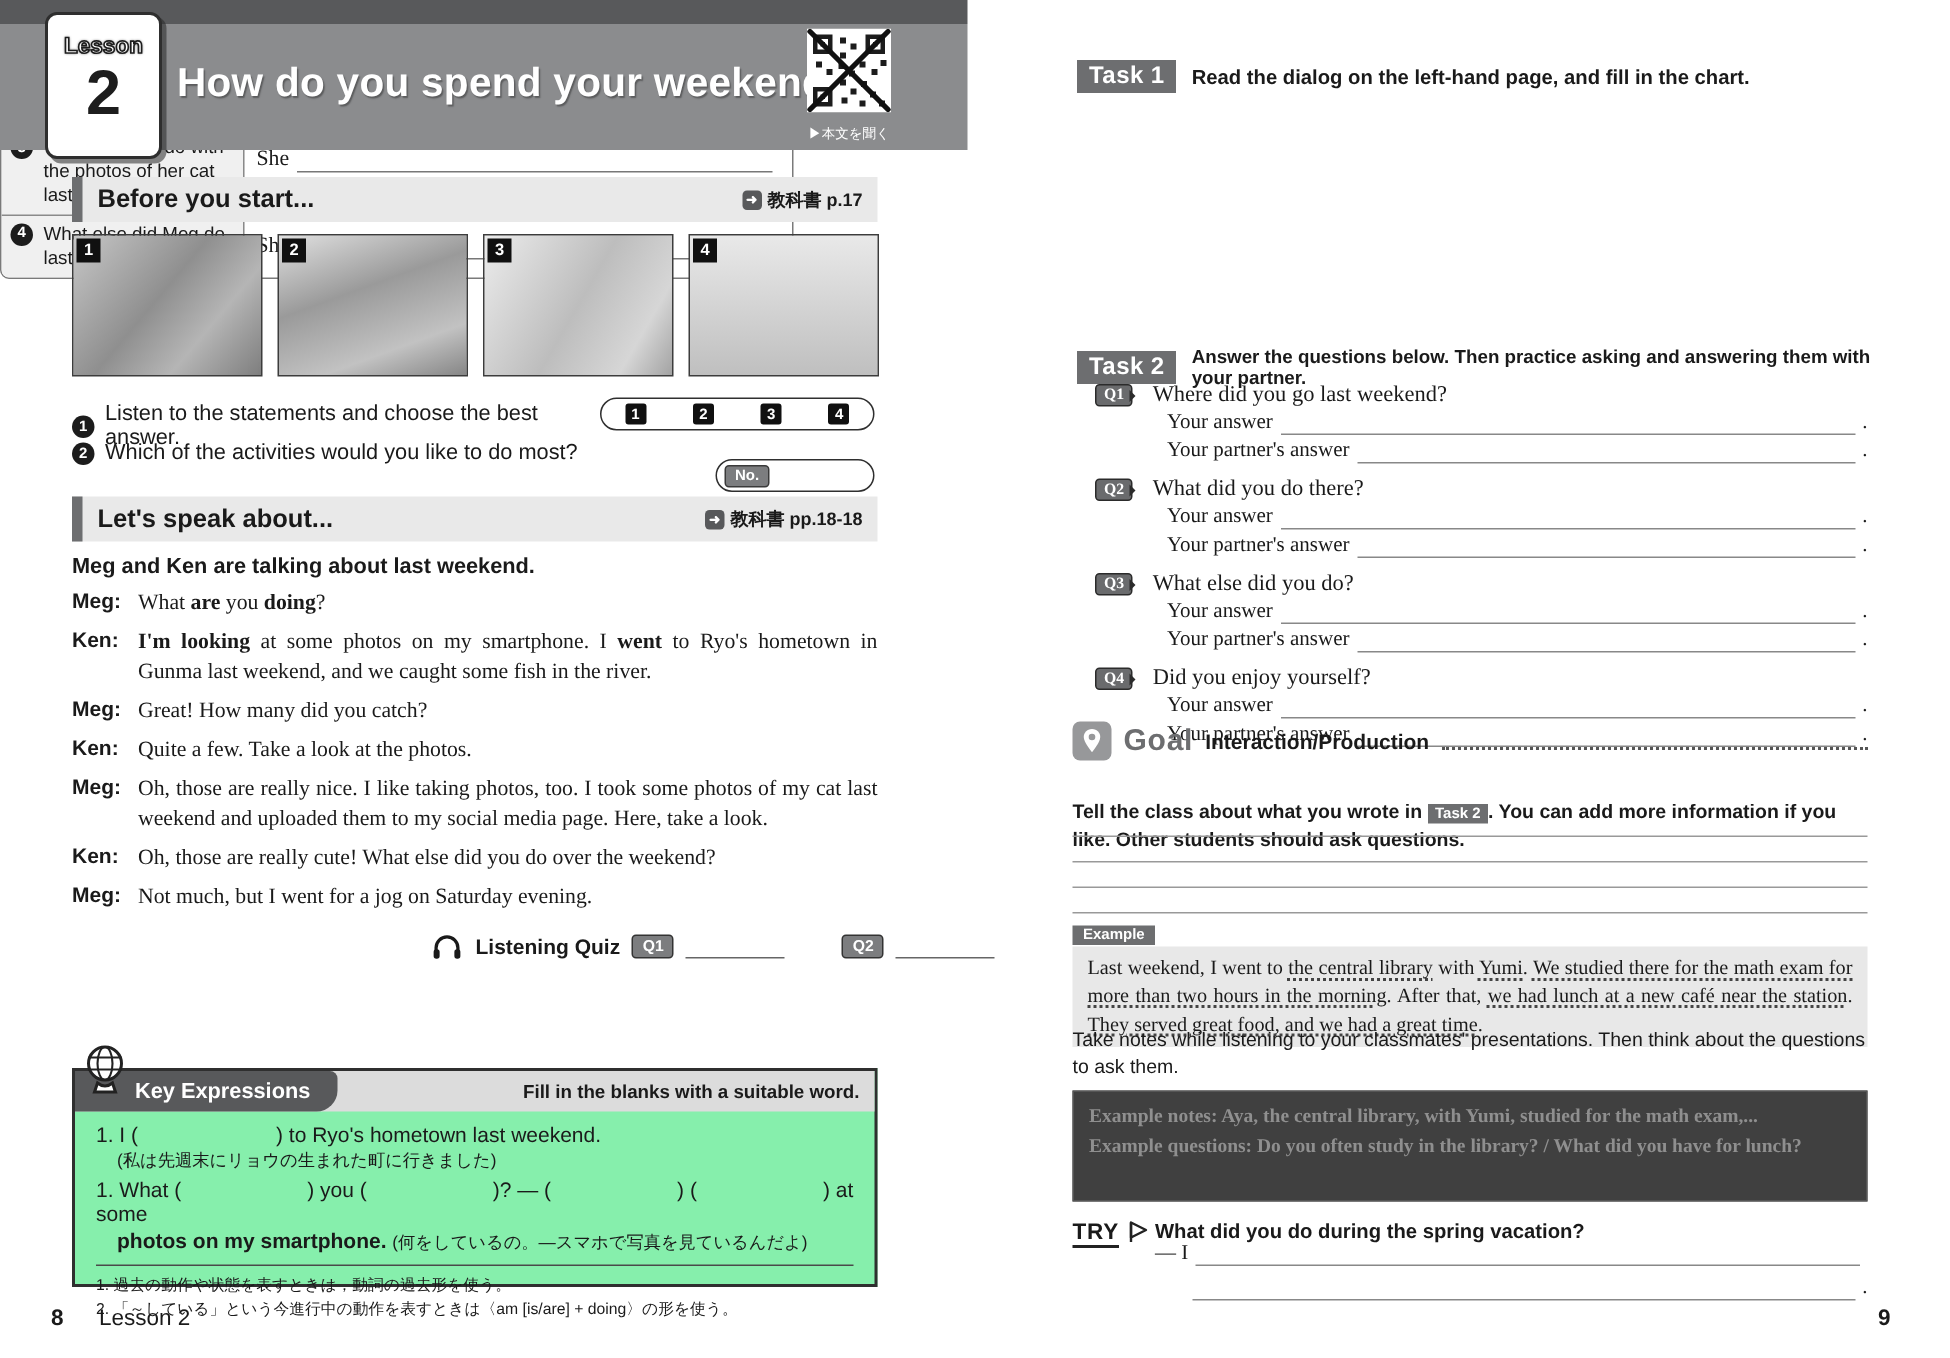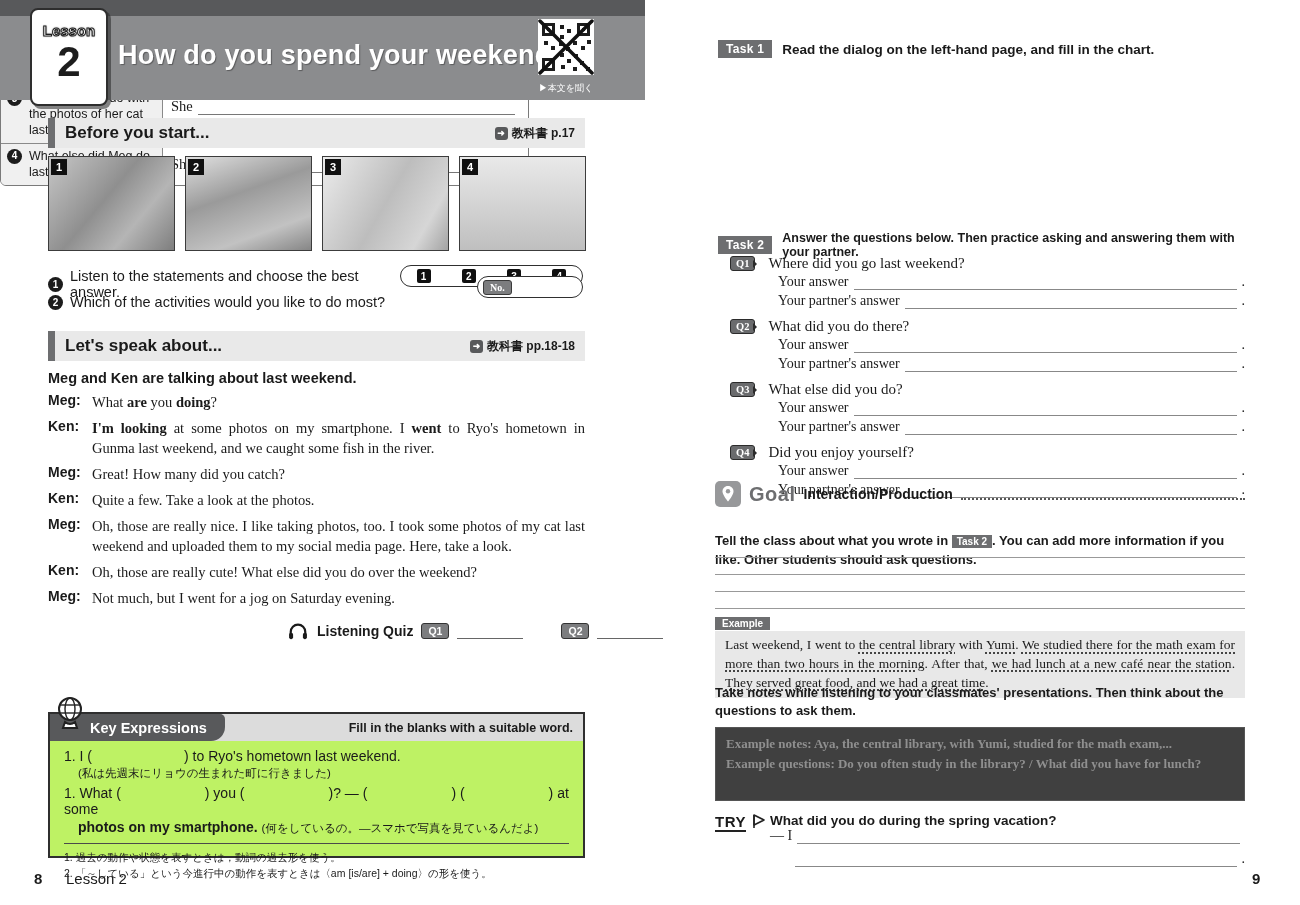--- a/index.html
+++ b/index.html
@@ -55,39 +55,39 @@
   .dtx{font-family:"Liberation Serif",serif;font-size:14.5px;line-height:1.38;text-align:justify;flex:1;}
 
   
   .lq{display:flex;align-items:center;gap:8px;}
   .lq-label{font-weight:bold;font-size:14px;}
   .qtag{background:#7c7d7f;border:1px solid #333;color:#fff;font-size:10.5px;font-weight:bold;
         padding:1px 6px;border-radius:3px;}
   .lq-line{width:66px;border-bottom:1.6px solid #666;height:14px;}
 
   
-  .kebox{left:48px;top:712px;width:537px;height:146px;border:2px solid #2f2f2f;background:#bef264;box-sizing:border-box;}
+  .kebox{left:48px;top:712px;width:537px;height:146px;border:2px solid #2f2f2f;background:#86efac;box-sizing:border-box;}
   .kehead{position:relative;height:27px;background:#dcdcdc;display:flex;align-items:center;
           justify-content:flex-end;padding-right:10px;}
   .kebanner{position:absolute;left:0;top:0;height:27px;background:#58595b;color:#fff;font-weight:bold;
             font-size:14.5px;display:flex;align-items:center;padding:0 18px 0 40px;border-radius:0 5px 14px 0;}
   .keinstr{font-weight:bold;font-size:12.5px;}
   .kebody{padding:7px 14px 0 14px;font-size:14px;}
   .blank{display:inline-block;width:92px;}
   .blank2{display:inline-block;width:84px;}
   .jp{font-size:11.5px;}
   .kediv{border:none;border-top:1.2px solid #4a4a4a;margin:7px 0 5px 0;}
   .kenote{font-size:10.5px;line-height:1.55;}
   .globe{position:absolute;left:52px;top:695px;z-index:3;}
 
   .footerL{left:34px;top:870px;font-size:15px;font-weight:bold;}
   .footerL2{left:66px;top:870px;font-size:15px;}
 
   
-  .task-badge{background:#6d6e70;color:#fff;font-weight:bold;font-size:12px;padding:2px 8px;
+  .task-badge{background:#6d6e70;color:#fff;font-weight:bold;font-size:16px;padding:2px 8px;
               letter-spacing:.3px;flex:none;}
   .task-head{display:flex;align-items:center;gap:10px;font-weight:bold;font-size:13.5px;}
 
   .t1{left:718px;top:62px;width:527px;border:1.5px solid #7a7a7a;border-radius:6px;overflow:hidden;
       display:grid;grid-template-columns:162px 1fr;background:#fff;}
   .t1 .qc{background:#f0f0f0;border-bottom:1px solid #8a8a8a;border-right:1px solid #8a8a8a;
           padding:5px 6px;font-size:12.5px;line-height:1.25;display:flex;}
   .t1 .ac{border-bottom:1px solid #8a8a8a;padding:4px 8px;display:flex;flex-direction:column;justify-content:center;}
   .t1 .last{border-bottom:none;}
   .ansline{display:flex;align-items:flex-end;font-family:"Liberation Serif",serif;font-size:14.5px;}
@@ -113,21 +113,21 @@
   .goal-p{font-weight:bold;font-size:13px;line-height:1.45;margin-top:21px;}
   .inline-task{background:#6d6e70;color:#fff;font-weight:bold;font-size:10px;padding:1px 5px;}
 
   .wline{border-bottom:1.4px solid #999;height:16px;}
 
   .ex-label{background:#6d6e70;color:#fff;font-weight:bold;font-size:10px;padding:1px 7px;display:inline-block;}
   .ex-box{background:#e8e8e8;padding:5px 10px;font-family:"Liberation Serif",serif;font-size:13.5px;
           line-height:1.4;text-align:justify;}
   .du{text-decoration:underline dotted #444 1.5px;text-underline-offset:3px;}
 
-  .tn{font-weight:bold;font-size:13px;line-height:1.4;}
+  .tn{font-weight:normal;font-size:13px;line-height:1.4;}
   .notes-box{border:1.5px solid #555;background:#404040;padding:6px 10px;box-sizing:border-box;font-weight:bold;}
   .notes-box div{font-family:"Liberation Serif",serif;font-size:13px;color:#8f8f8f;line-height:1.55;}
 
   .try-label{font-weight:bold;font-size:15px;letter-spacing:.5px;border-bottom:2px solid #222;}
   .try-q{font-weight:bold;font-size:13.5px;}
   .try-line{display:flex;align-items:flex-end;font-family:"Liberation Serif",serif;font-size:14px;}
   .try-line .l{flex:1;border-bottom:1.4px solid #888;margin:0 5px;height:14px;}
   .footerR{left:1252px;top:870px;font-size:15px;font-weight:bold;}
 </style>
 </head>
@@ -212,21 +212,21 @@
     <span class="sqnum">1</span>
     <span class="sqnum">2</span>
     <span class="sqnum">3</span>
     <span class="sqnum">4</span>
   </div>
 
   <div class="abs qrow" style="left:48px;top:294px;width:400px;">
     <span class="cnum">2</span>
     <span>Which of the activities would you like to do most?</span>
   </div>
-  <div class="ansbox" style="left:477px;top:276px;width:106px;height:22px;justify-content:flex-start;padding-left:5px;font-family:Liberation Serif, serif;">
+  <div class="ansbox" style="left:477px;top:306px;width:106px;height:22px;justify-content:flex-start;padding-left:5px;">
     <span class="no-badge">No.</span>
   </div>
 
   <div class="abs sec-head" style="top:331px;">
     <span class="t">Let's speak about...</span>
     <span class="sec-ref">
       <span class="ref-ico">➜</span>
       <span>教科書 pp.18-18</span>
     </span>
   </div>

